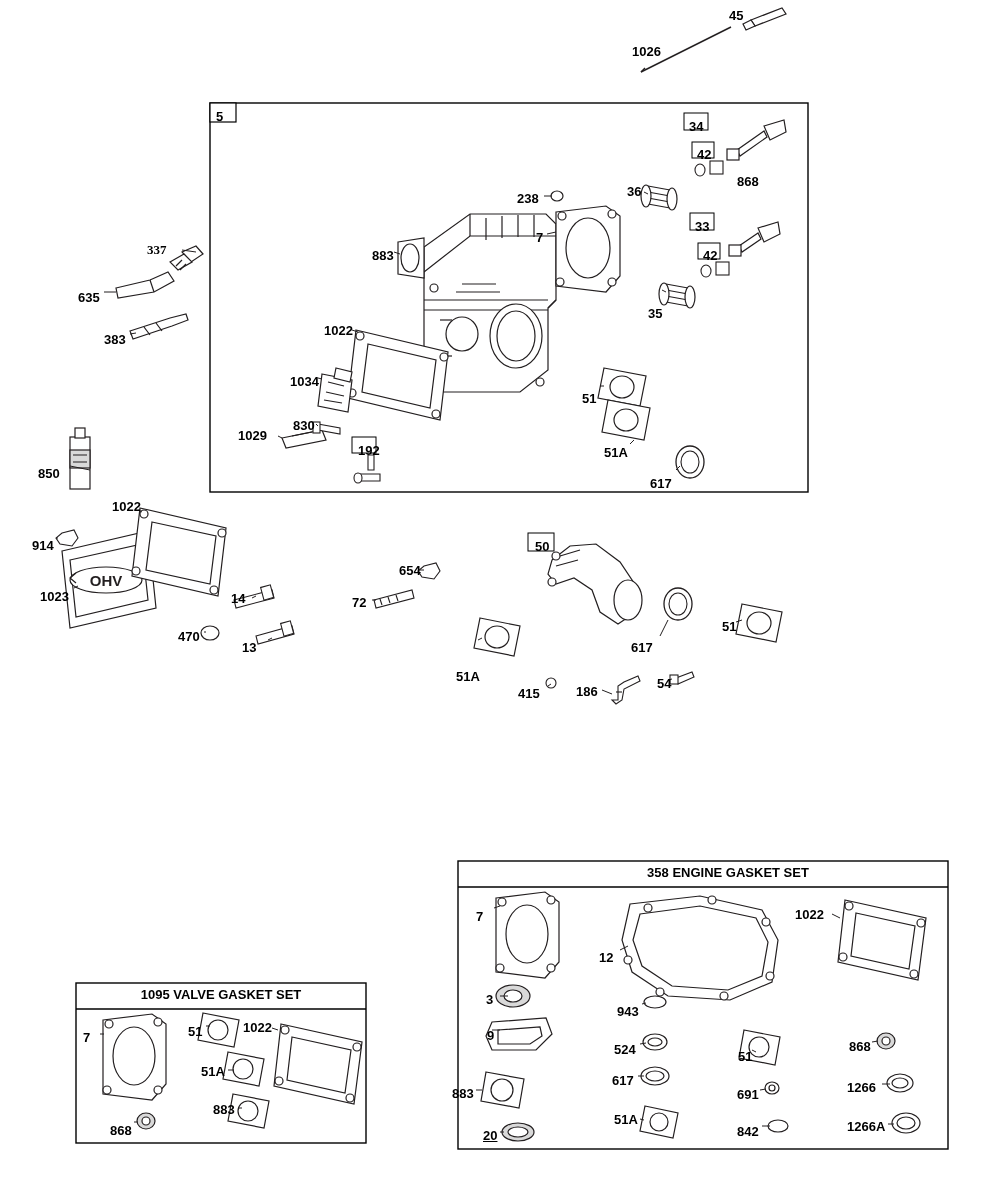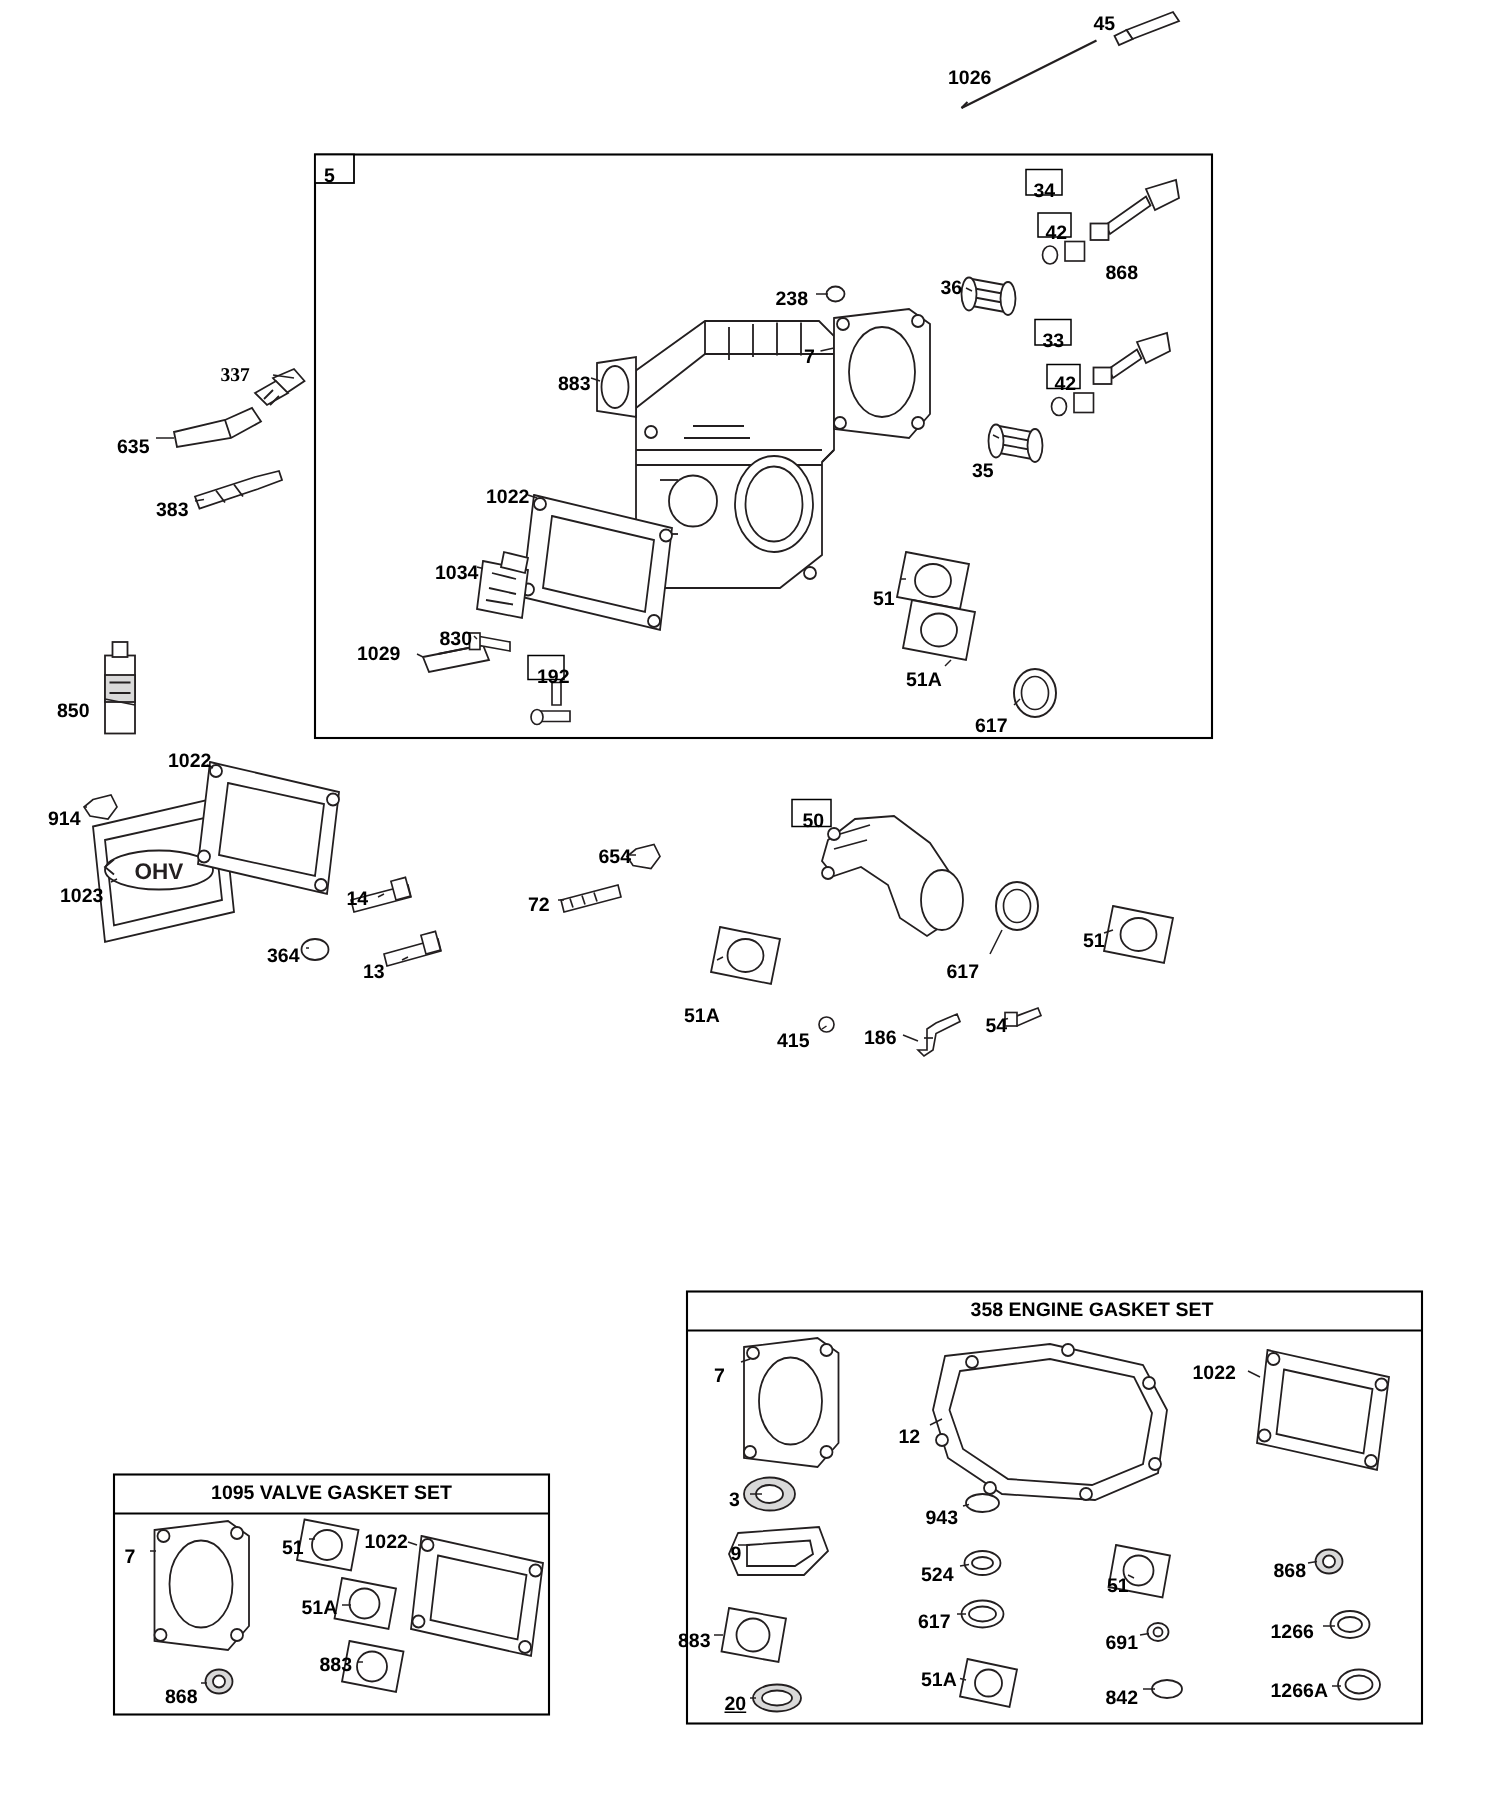--- a/index.html
+++ b/index.html
@@ -476,21 +476,21 @@
     <div class="label" style="left: 650px; top: 477px;">617</div>
     <div class="label" style="left: 112px; top: 500px;">1022</div>
     <div class="label" style="left: 32px; top: 539px;">914</div>
     <div class="label" style="left: 535px; top: 540px;">50</div>
     <div class="label" style="left: 399px; top: 564px;">654</div>
     <div class="label" style="left: 40px; top: 590px;">1023</div>
     <div class="label" style="left: 352px; top: 596px;">72</div>
     <div class="label" style="left: 231px; top: 592px;">14</div>
     <div class="label" style="left: 722px; top: 620px;">51</div>
     <div class="label" style="left: 631px; top: 641px;">617</div>
-    <div class="label" style="left: 178px; top: 630px;">364</div>
+    <div class="label" style="left: 178px; top: 630px;">470</div>
     <div class="label" style="left: 242px; top: 641px;">13</div>
     <div class="label" style="left: 456px; top: 670px;">51A</div>
     <div class="label" style="left: 518px; top: 687px;">415</div>
     <div class="label" style="left: 576px; top: 685px;">186</div>
     <div class="label" style="left: 657px; top: 677px;">54</div>
     <div class="label" style="left: 476px; top: 910px;">7</div>
     <div class="label" style="left: 795px; top: 908px;">1022</div>
     <div class="label" style="left: 599px; top: 951px;">12</div>
     <div class="label" style="left: 486px; top: 993px;">3</div>
     <div class="label" style="left: 617px; top: 1005px;">943</div>

